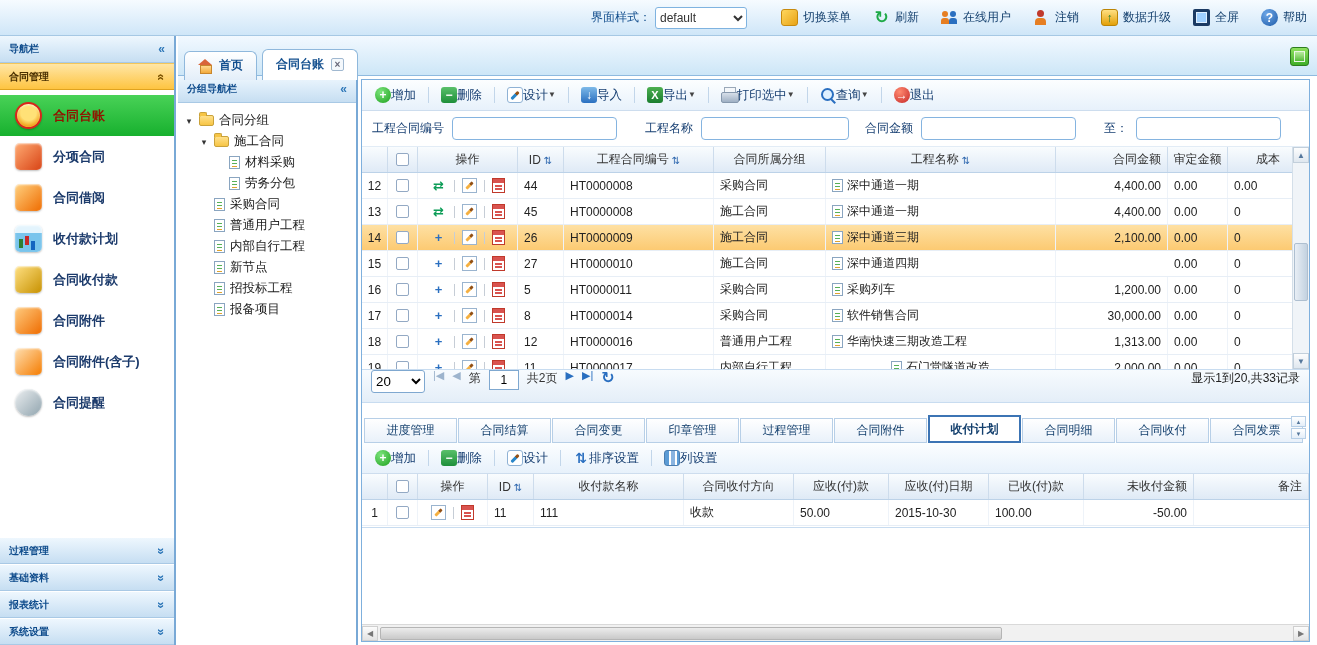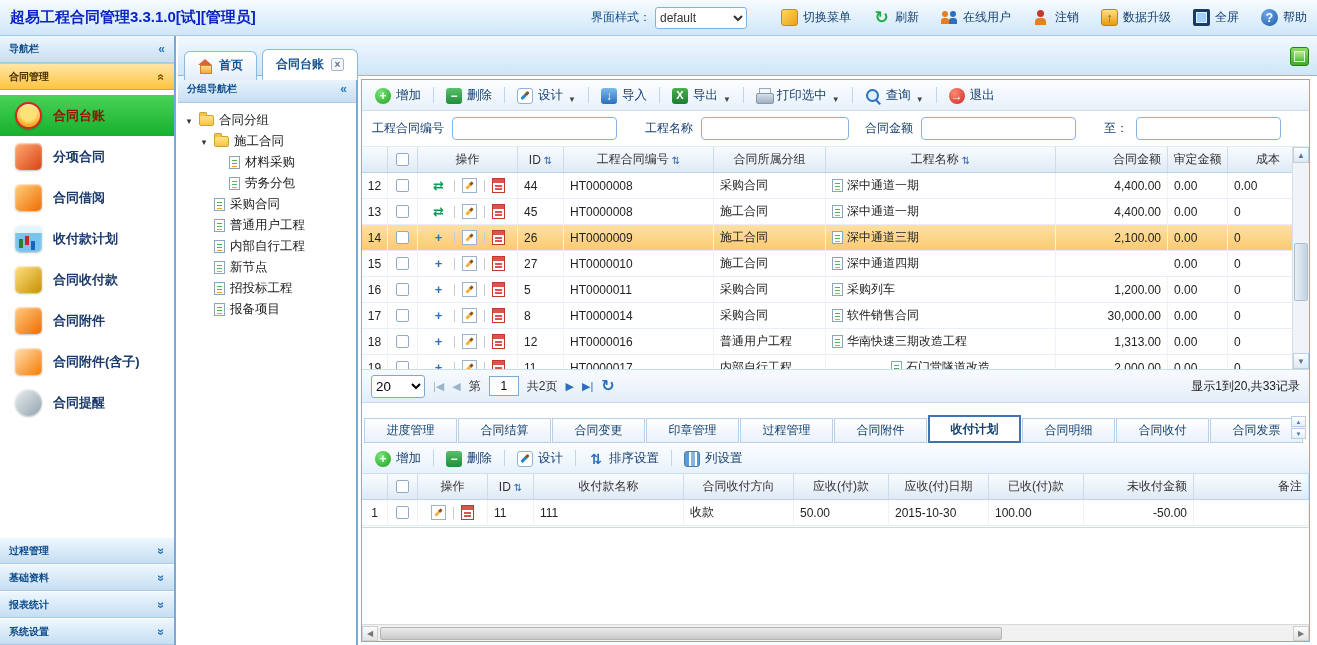--- a/index.html
+++ b/index.html
@@ -79,21 +79,21 @@
 .tarrow{width:10px;flex:0 0 10px;color:#333;font-size:9px;text-align:center}
 .tarrow.exp::before{content:"\25BE"}
 .folder-ico{width:15px;height:11px;flex:0 0 15px;background:linear-gradient(#ffe08a,#f7c545);border:1px solid #caa23a;border-radius:2px;position:relative}
 .folder-ico::before{content:"";position:absolute;left:-1px;top:-4px;width:6px;height:3px;background:#f7c545;border:1px solid #caa23a;border-bottom:none;border-radius:2px 2px 0 0}
 .doc-ico{width:11px;height:13px;flex:0 0 11px;background:#fff;border:1px solid #8aa5c0;position:relative;display:inline-block}
 .doc-ico::before{content:"";position:absolute;left:2px;top:3px;width:5px;height:1px;background:#58b058;box-shadow:0 3px 0 #58b058,0 6px 0 #e0a32e}
 
 
 .mainpanel{flex:1;margin:3px 7px 3px 3px;border:1px solid #7fb0dd;background:#fff;display:flex;flex-direction:column;min-width:0}
 .gtoolbar{height:31px;flex:0 0 31px;display:flex;align-items:center;gap:4px;padding:0 8px;background:linear-gradient(#fcfeff,#e7f1fb);border-bottom:1px solid #cdddee;color:#173f72;font-size:12.5px}
-.tbtn{display:flex;align-items:flex-end;gap:5px;padding:3px 5px;border-radius:3px;cursor:pointer;white-space:nowrap}
+.tbtn{display:flex;align-items:center;padding:3px 5px;border-radius:3px;cursor:pointer;white-space:nowrap}
 .vsep{width:1px;height:16px;background:#c2d6ea;margin:0 3px}
 .caret{font-size:8px;color:#444;line-height:1}
 .caret::before{content:"\25BC"}
 .gi{width:16px;height:16px;display:inline-flex;align-items:center;justify-content:center;border-radius:3px;color:#fff;font-weight:bold;font-size:12px;line-height:1;position:relative;flex:0 0 16px}
 .gi-add{background:radial-gradient(circle at 35% 30%,#7be37b,#1ea11e);border-radius:50%}
 .gi-add::before{content:"+"}
 .gi-del{background:linear-gradient(#59c06a,#1e8f3a)}
 .gi-del::before{content:"\2212"}
 .gi-design{background:#fff;border:1px solid #8fb2d5}
 .gi-design::before{content:"";width:10px;height:3px;background:linear-gradient(90deg,#2a86c8 65%,#935116 65%);transform:rotate(-45deg);border-radius:1px}
@@ -144,21 +144,21 @@
 .op-del::before{content:"";position:absolute;left:0;top:0;right:0;height:4px;background:#d9534f}
 .op-del::after{content:"";position:absolute;left:2px;top:6px;width:7px;height:2px;background:#d9534f;box-shadow:0 3px 0 #d9534f}
 
 .vscroll{position:absolute;top:0;right:0;bottom:0;width:17px;background:#f0f4f8;border-left:1px solid #d4dfe9;display:flex;flex-direction:column;cursor:pointer}
 .varr{height:16px;flex:0 0 16px;background:linear-gradient(#fdfdfd,#dfe7ef);border:1px solid #c2cfdb;color:#55779c;font-size:8px;display:flex;align-items:center;justify-content:center}
 .varr.up::before{content:"\25B2"}
 .varr.down::before{content:"\25BC"}
 .vtrack{flex:1;position:relative}
 .vthumb{position:absolute;left:1px;right:1px;top:42%;height:58px;background:linear-gradient(90deg,#e8eef5,#c3d2e0);border:1px solid #aebfd0;border-radius:2px}
 
-.pager{height:33px;flex:0 0 33px;display:flex;align-items:center;gap:8px;padding:0 9px;background:linear-gradient(#f7fbfe,#e4eef8);border-bottom:1px solid #c8dcf0;color:#333}
+.pager{height:33px;flex:0 0 33px;display:flex;gap:8px;padding:0 9px;background:linear-gradient(#f7fbfe,#e4eef8);border-bottom:1px solid #c8dcf0;color:#333}
 .psel{width:54px;height:23px;border:1px solid #7fa8d0;border-radius:3px;background:#fff}
 .pnav{color:#2a6fc0;font-size:11px;cursor:pointer;line-height:1}
 .pnav.dis{color:#9db4cd}
 .p-first::before{content:"|\25C0"}
 .p-prev::before{content:"\25C0"}
 .p-next::before{content:"\25B6"}
 .p-last::before{content:"\25B6|"}
 .p-refresh{font-size:16px;font-weight:bold}
 .p-refresh::before{content:"\21BB"}
 .pgin{width:30px;height:20px;border:1px solid #7fa8d0;text-align:center;font-size:12px}
@@ -178,21 +178,20 @@
 .harr{width:16px;height:15px;flex:0 0 16px;display:flex;align-items:center;justify-content:center;color:#777;font-size:8px;background:linear-gradient(#fcfcfc,#e3e3e3);border:1px solid #cfcfcf}
 .harr.l::before{content:"\25C0"}
 .harr.r::before{content:"\25B6"}
 .htrack{flex:1;position:relative;height:15px}
 .hthumb{position:absolute;left:2px;top:1px;height:13px;width:68%;background:linear-gradient(#ececec,#c9c9c9);border:1px solid #b5b5b5;border-radius:2px}
 </style>
 </head>
 <body>
 
 <div class="topbar">
-  <span class="apptitle">超易工程合同管理3.3.1.0[试][管理员]</span>
   <div class="topright">
     <div class="stylebox">
       <span>界面样式：</span>
       <select class="stylesel"><option value="default">default</option></select>
     </div>
     <div class="topright" style="margin-left:12px">
         <div class="topbtn">
           <span class="ti ti-keys"></span>
           <span>切换菜单</span>
         </div>

